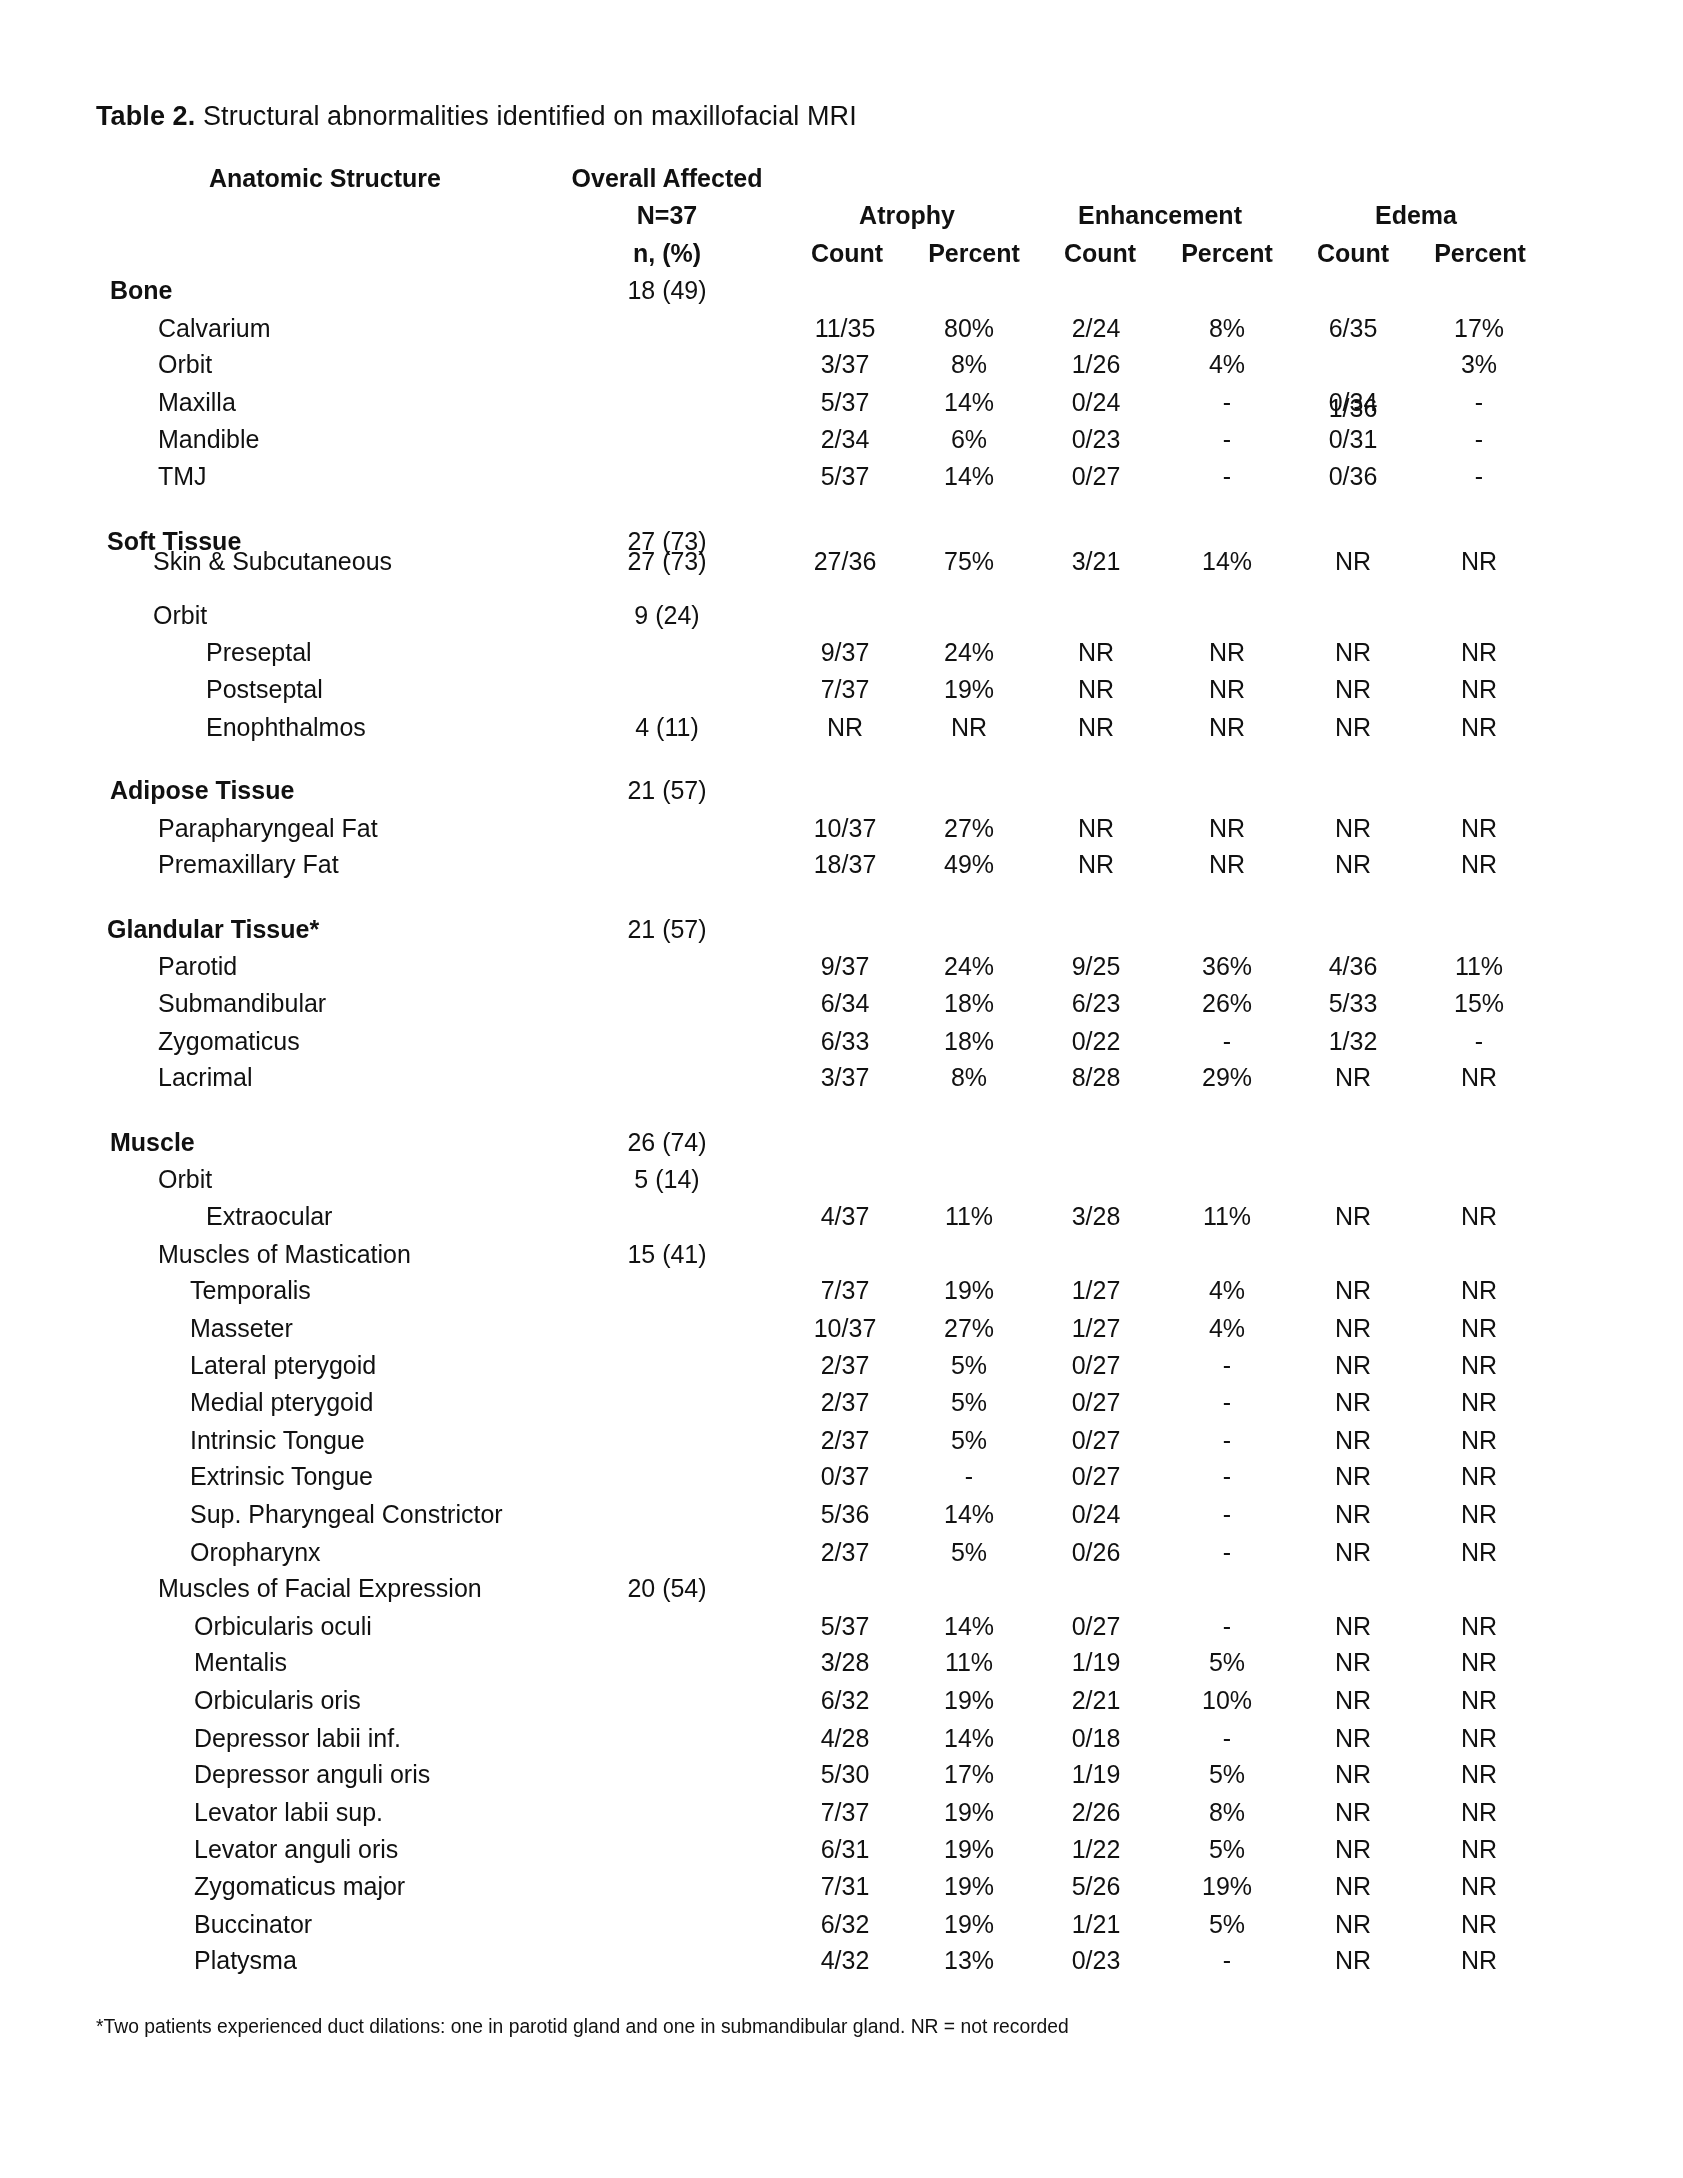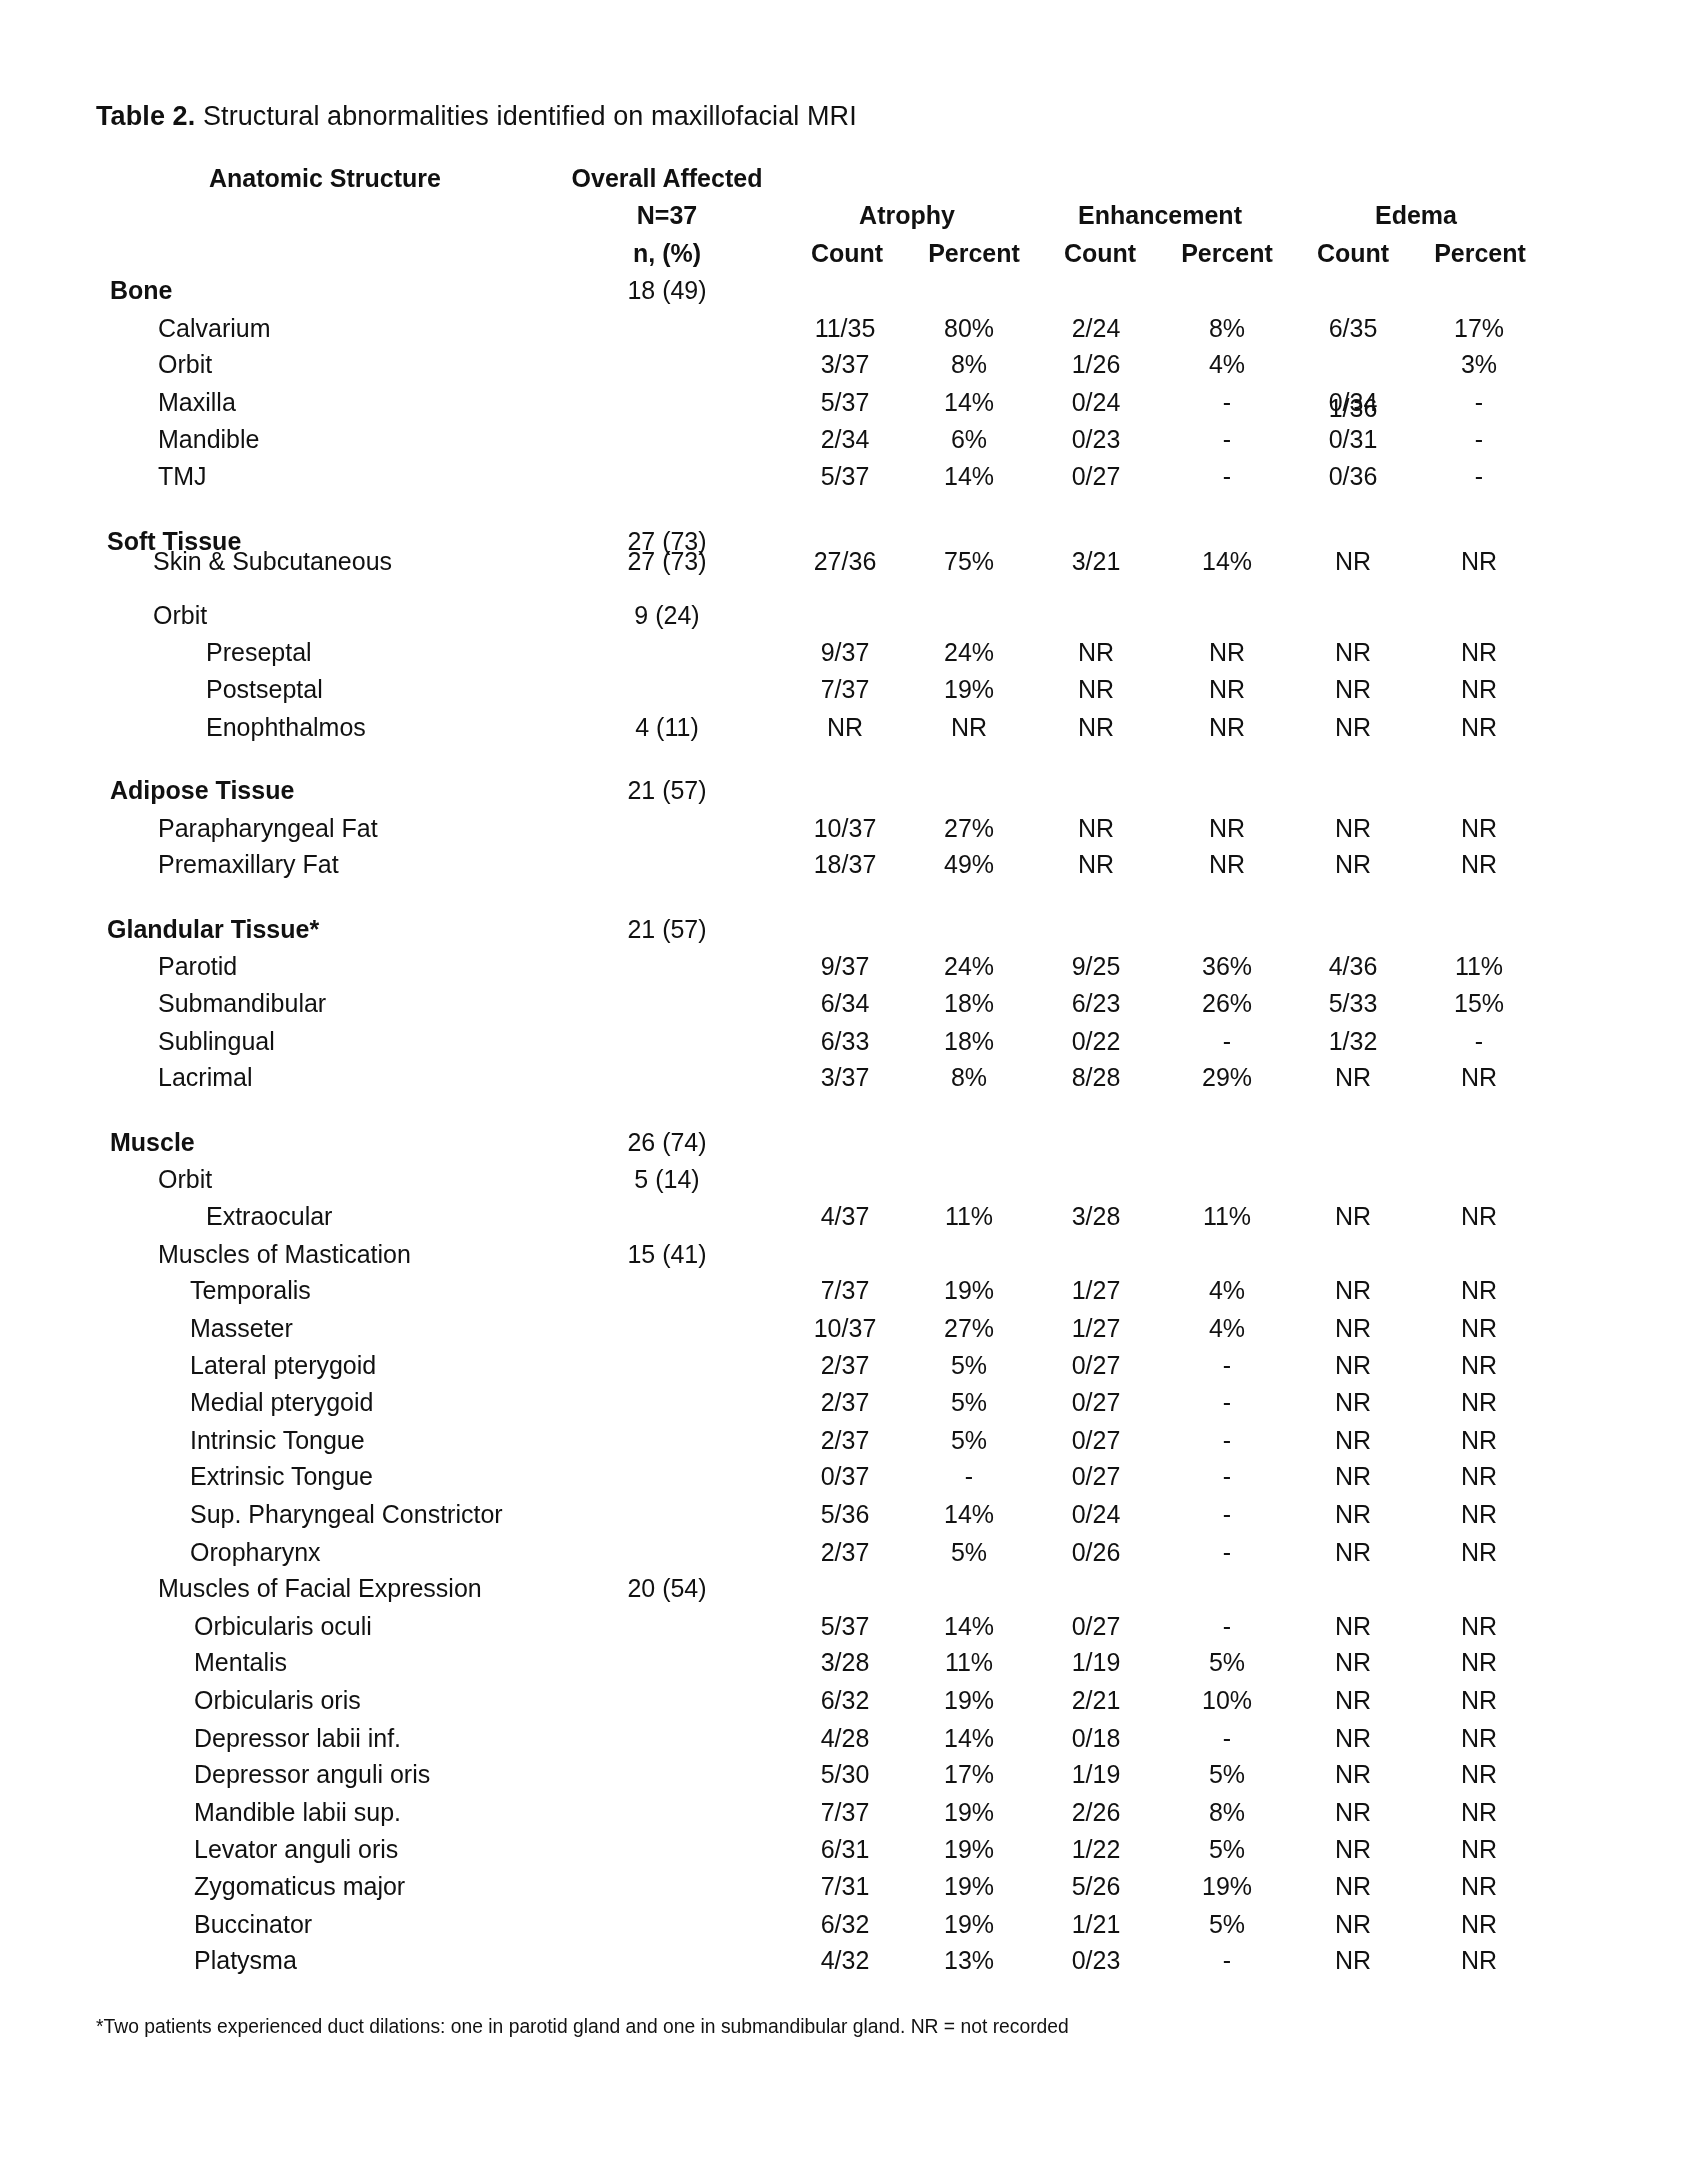--- a/index.html
+++ b/index.html
@@ -208,21 +208,21 @@
       <span class="lbl" style="left: 158px;">Submandibular</span>
       <span class="cell" style="left: 667px;"></span>
       <span class="cell" style="left: 845px;">6/34</span>
       <span class="cell" style="left: 969px;">18%</span>
       <span class="cell" style="left: 1096px;">6/23</span>
       <span class="cell" style="left: 1227px;">26%</span>
       <span class="cell" style="left: 1353px;">5/33</span>
       <span class="cell" style="left: 1479px;">15%</span>
     </div>
     <div class="row" style="top: 1027px;">
-      <span class="lbl" style="left: 158px;">Sublingual</span>
+      <span class="lbl" style="left: 158px;">Zygomaticus</span>
       <span class="cell" style="left: 667px;"></span>
       <span class="cell" style="left: 845px;">6/33</span>
       <span class="cell" style="left: 969px;">18%</span>
       <span class="cell" style="left: 1096px;">0/22</span>
       <span class="cell" style="left: 1227px;">-</span>
       <span class="cell" style="left: 1353px;">1/32</span>
       <span class="cell" style="left: 1479px;">-</span>
     </div>
     <div class="row" style="top: 1063px;">
       <span class="lbl" style="left: 158px;">Lacrimal</span>
@@ -408,21 +408,21 @@
       <span class="lbl" style="left: 194px;">Depressor anguli oris</span>
       <span class="cell" style="left: 667px;"></span>
       <span class="cell" style="left: 845px;">5/30</span>
       <span class="cell" style="left: 969px;">17%</span>
       <span class="cell" style="left: 1096px;">1/19</span>
       <span class="cell" style="left: 1227px;">5%</span>
       <span class="cell" style="left: 1353px;">NR</span>
       <span class="cell" style="left: 1479px;">NR</span>
     </div>
     <div class="row" style="top: 1798px;">
-      <span class="lbl" style="left: 194px;">Mandible labii sup.</span>
+      <span class="lbl" style="left: 194px;">Levator labii sup.</span>
       <span class="cell" style="left: 667px;"></span>
       <span class="cell" style="left: 845px;">7/37</span>
       <span class="cell" style="left: 969px;">19%</span>
       <span class="cell" style="left: 1096px;">2/26</span>
       <span class="cell" style="left: 1227px;">8%</span>
       <span class="cell" style="left: 1353px;">NR</span>
       <span class="cell" style="left: 1479px;">NR</span>
     </div>
     <div class="row" style="top: 1835px;">
       <span class="lbl" style="left: 194px;">Levator anguli oris</span>

